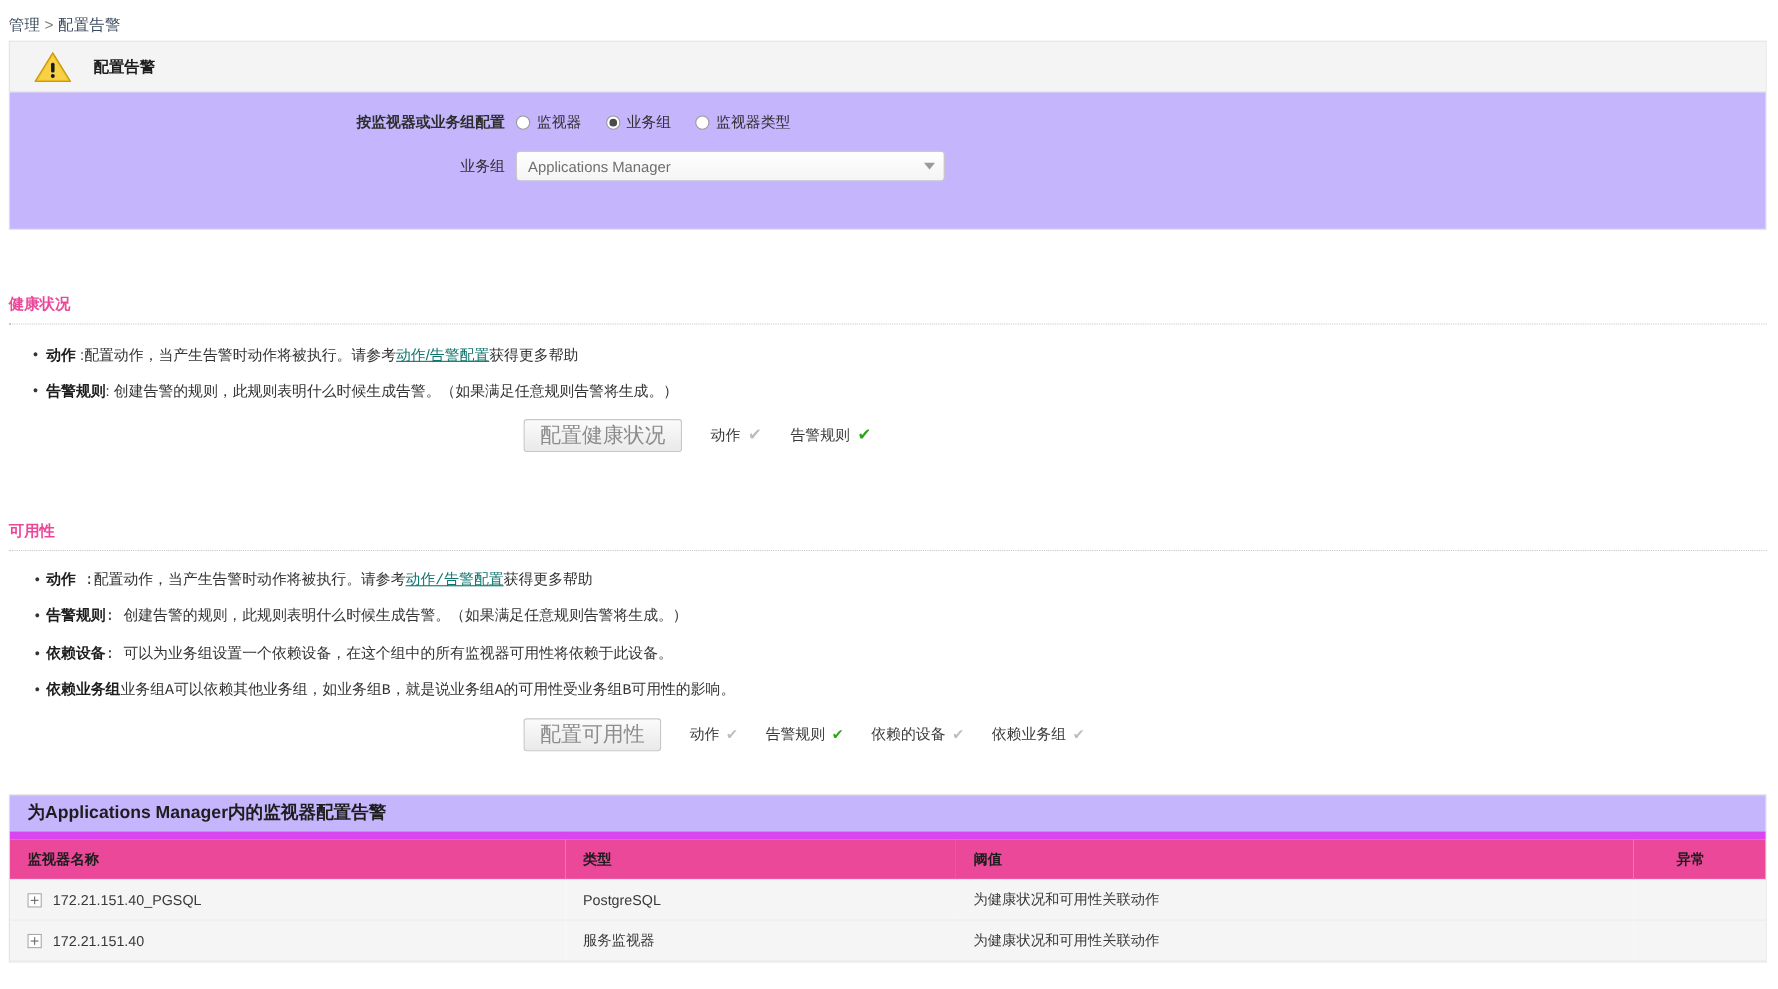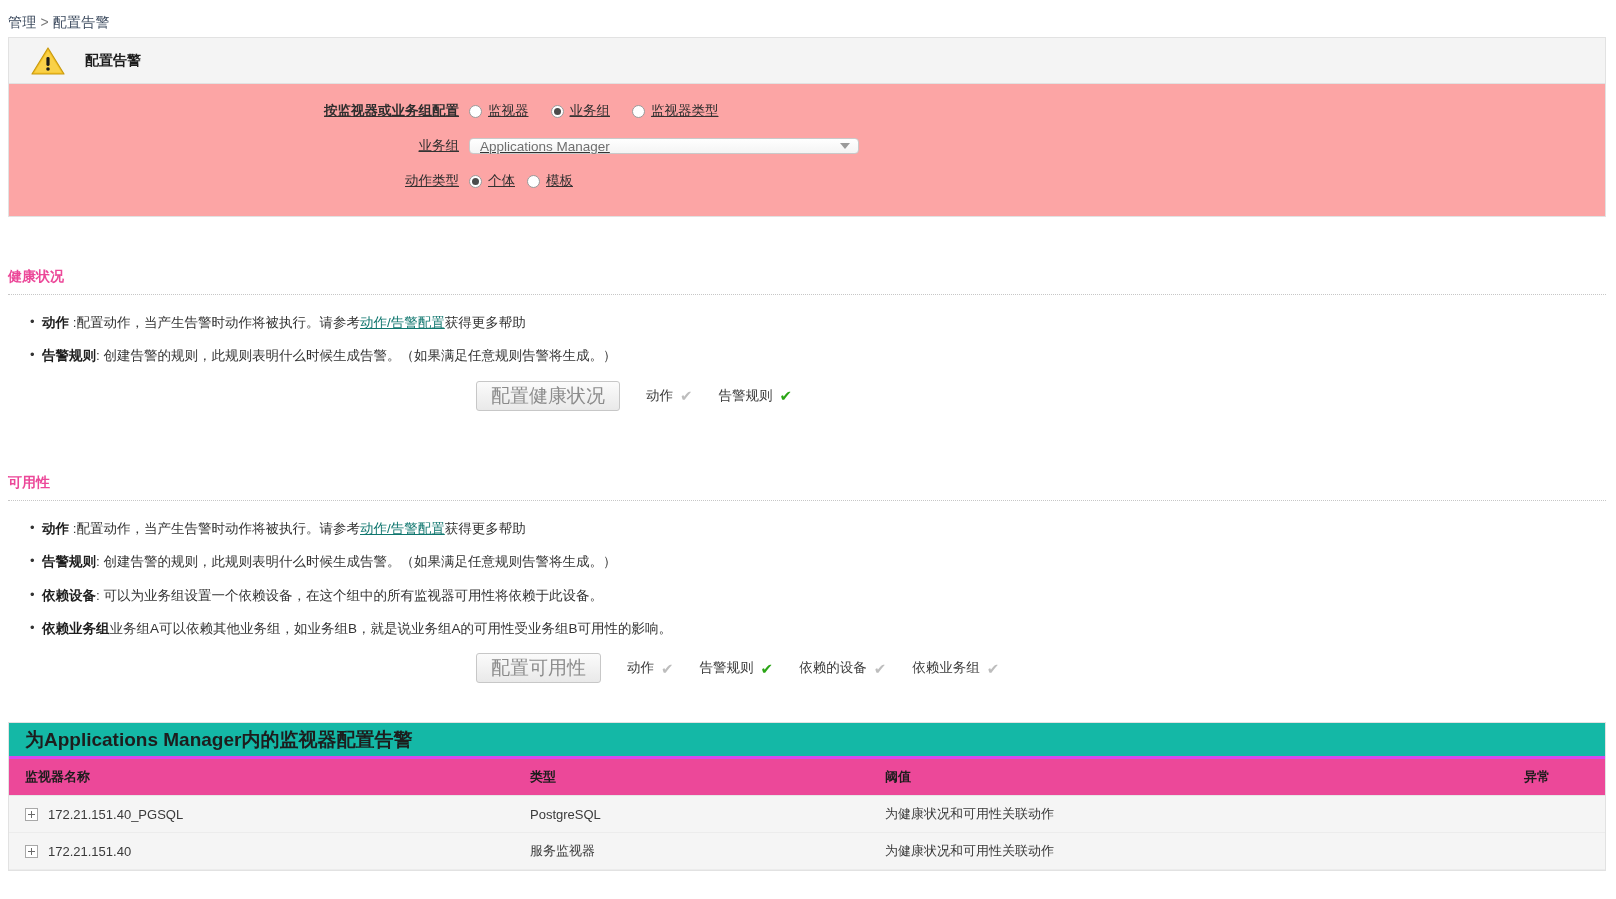--- a/index.html
+++ b/index.html
@@ -49,22 +49,21 @@
   }
   .warn-icon { width: 34px; height: 30px; display:block; }
   .card-head-title {
     font-size: 14px;
     font-weight: bold;
     color: #1d1d1d;
     margin-left: 20px;
   }
   .card-body {
     padding: 18px 0 26px 0;
-    background: #fca5a5;
-    text-decoration: underline;
+    background: #c4b5fd;
   }
 
   
   .form-row {
     display: flex;
     align-items: center;
     margin-bottom: 17px;
   }
   .form-label {
     width: 460px;
@@ -102,21 +101,21 @@
     position: absolute;
     left: 50%; top: 50%;
     width: 7px; height: 7px;
     margin: -3.5px 0 0 -3.5px;
     border-radius: 50%;
     background: #4b4b4b;
   }
 
   .select-box {
     width: 390px;
-    height: 16px;
+    height: 28px;
     border: 1px solid #c9c9c9;
     border-radius: 4px;
     background: linear-gradient(#ffffff, #f4f4f4);
     display: flex;
     align-items: center;
     justify-content: space-between;
     padding: 0 8px 0 10px;
     box-sizing: border-box;
     font-size: 13.5px;
     color: #6f6f6f;
@@ -204,26 +203,26 @@
     position: absolute;
     left: 8px;
     top: 722px;
     width: 1598px;
     border: 1px solid #e2e2e2;
     box-sizing: border-box;
     background: #fff;
   }
   .table-caption {
     height: 33px;
-    background: #14b8a6;
-    border-bottom: 3px solid #d946ef;
+    background: #c4b5fd;
+    border-bottom: 7px solid #d946ef;
     display: flex;
     align-items: center;
     padding-left: 16px;
-    font-size: 19px;
+    font-size: 16px;
     font-weight: bold;
     color: #1d1d1d;
   }
   table.mon { width: 100%; border-collapse: collapse; table-layout: fixed; }
   table.mon th {
     text-align: left;
     font-size: 13px;
     font-weight: bold;
     color: #1d1d1d;
     padding: 9px 0 9px 16px;
@@ -305,33 +304,20 @@
       <div class="form-row">
         <div class="form-label">业务组</div>
         <div class="form-field">
           <div class="select-box">
             <span>Applications Manager</span>
             <span class="select-arrow"></span>
           </div>
         </div>
       </div>
 
-      <div class="form-row" style="margin-bottom:0">
-        <div class="form-label">动作类型</div>
-        <div class="form-field">
-          <span class="radio-opt tight">
-            <span class="radio checked"></span>
-            <span>个体</span>
-          </span>
-          <span class="radio-opt">
-            <span class="radio"></span>
-            <span>模板</span>
-          </span>
-        </div>
-      </div>
 
     </div>
   </div>
 
   <div class="section" style="top:268px;">
     <div class="section-title">健康状况</div>
     <div class="dotted-rule"></div>
     <div class="bullets">
       <div class="bullet">
         <b>动作</b><span> :配置动作，当产生告警时动作将被执行。请参考</span><span class="red-link">动作/告警配置</span><span>获得更多帮助</span>
@@ -346,21 +332,21 @@
         <span>动作</span>
         <span class="check gray">✔</span>
       </span>
       <span class="status-item">
         <span>告警规则</span>
         <span class="check green">✔</span>
       </span>
     </div>
   </div>
 
-  <div class="section" style="top:474px;">
+  <div class="section" style="top:474px;font-family:Liberation Mono, monospace;">
     <div class="section-title">可用性</div>
     <div class="dotted-rule"></div>
     <div class="bullets">
       <div class="bullet">
         <b>动作</b><span> :配置动作，当产生告警时动作将被执行。请参考</span><span class="red-link">动作/告警配置</span><span>获得更多帮助</span>
       </div>
       <div class="bullet">
         <b>告警规则</b><span>: 创建告警的规则，此规则表明什么时候生成告警。（如果满足任意规则告警将生成。）</span>
       </div>
       <div class="bullet">

